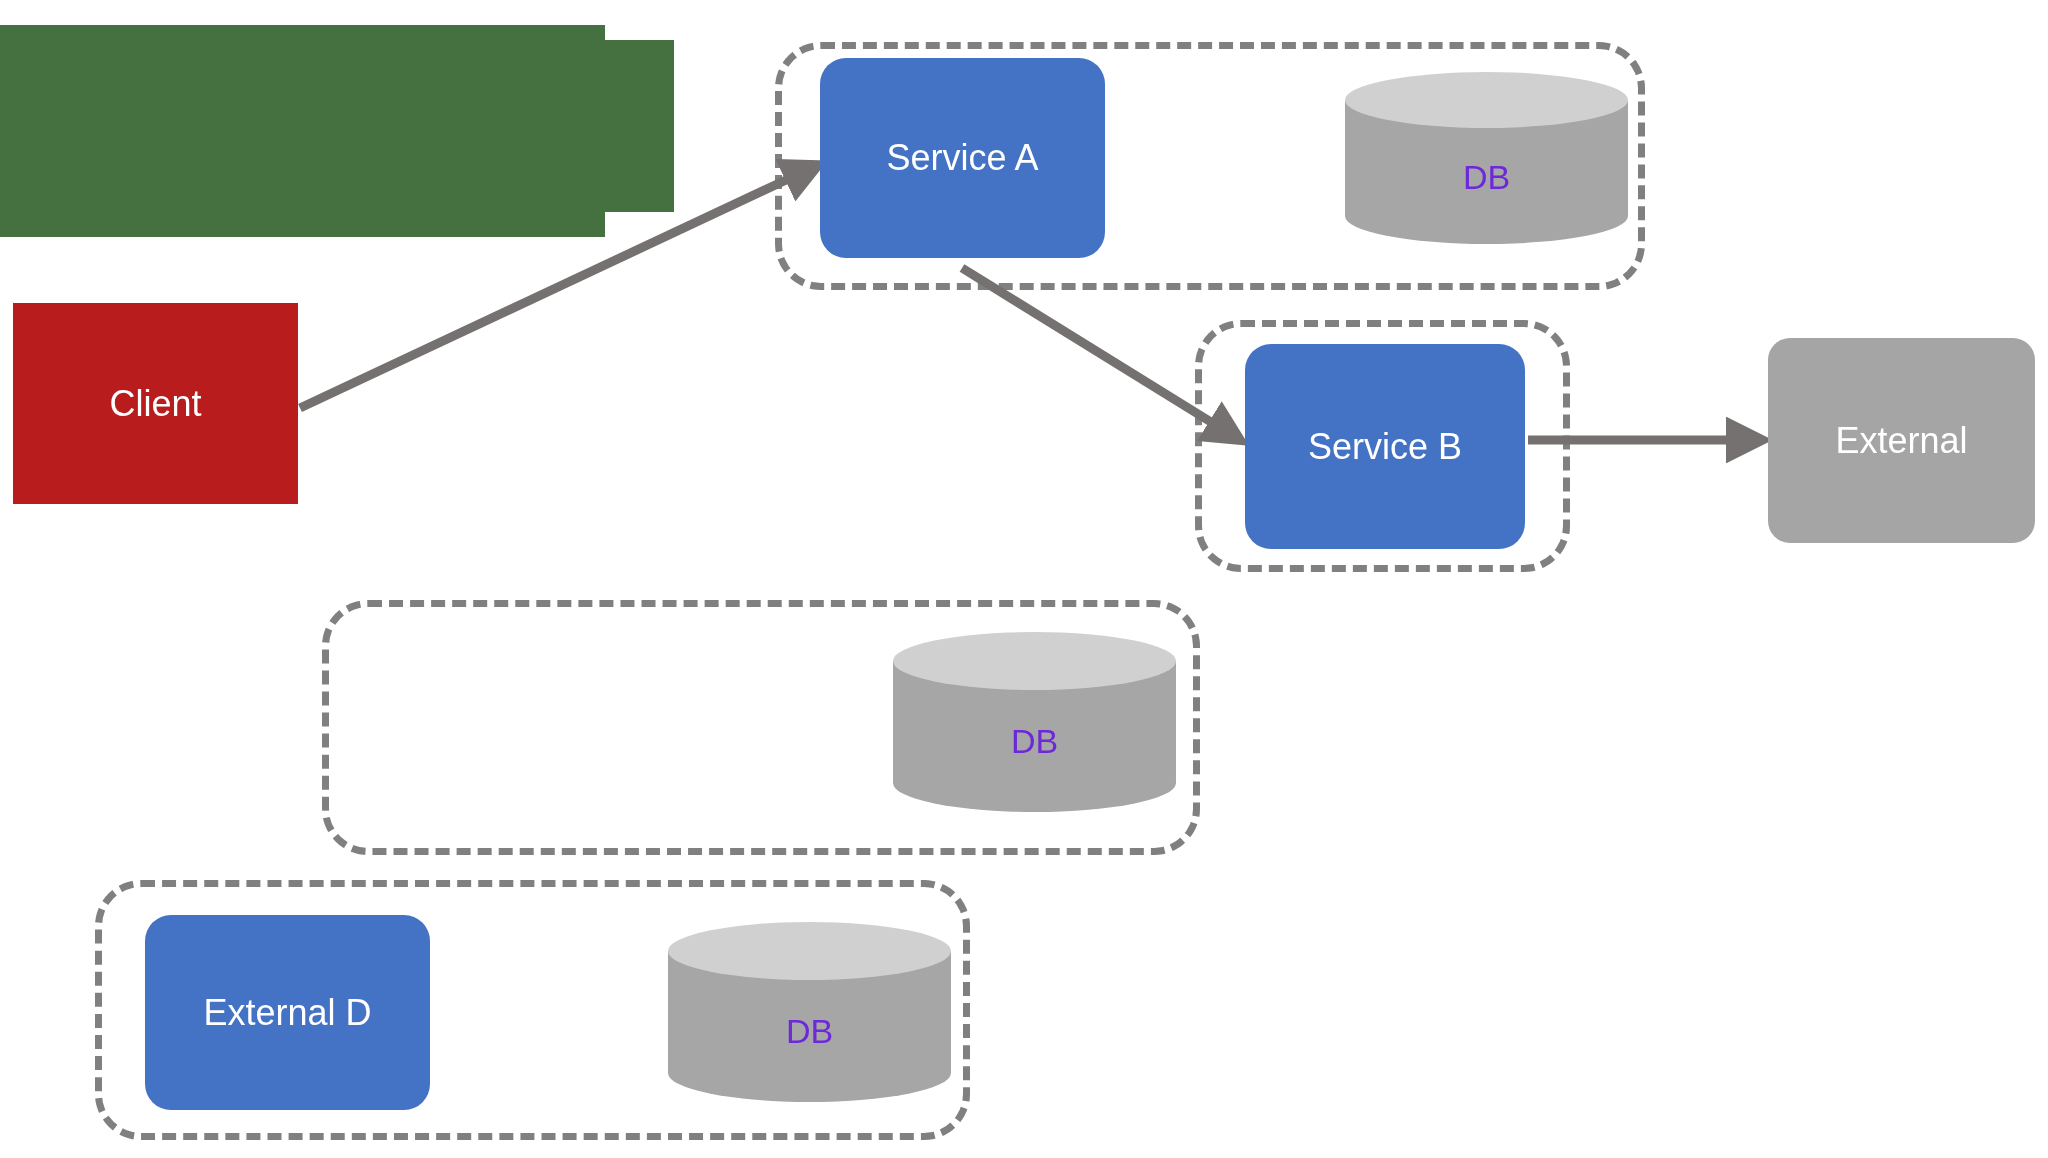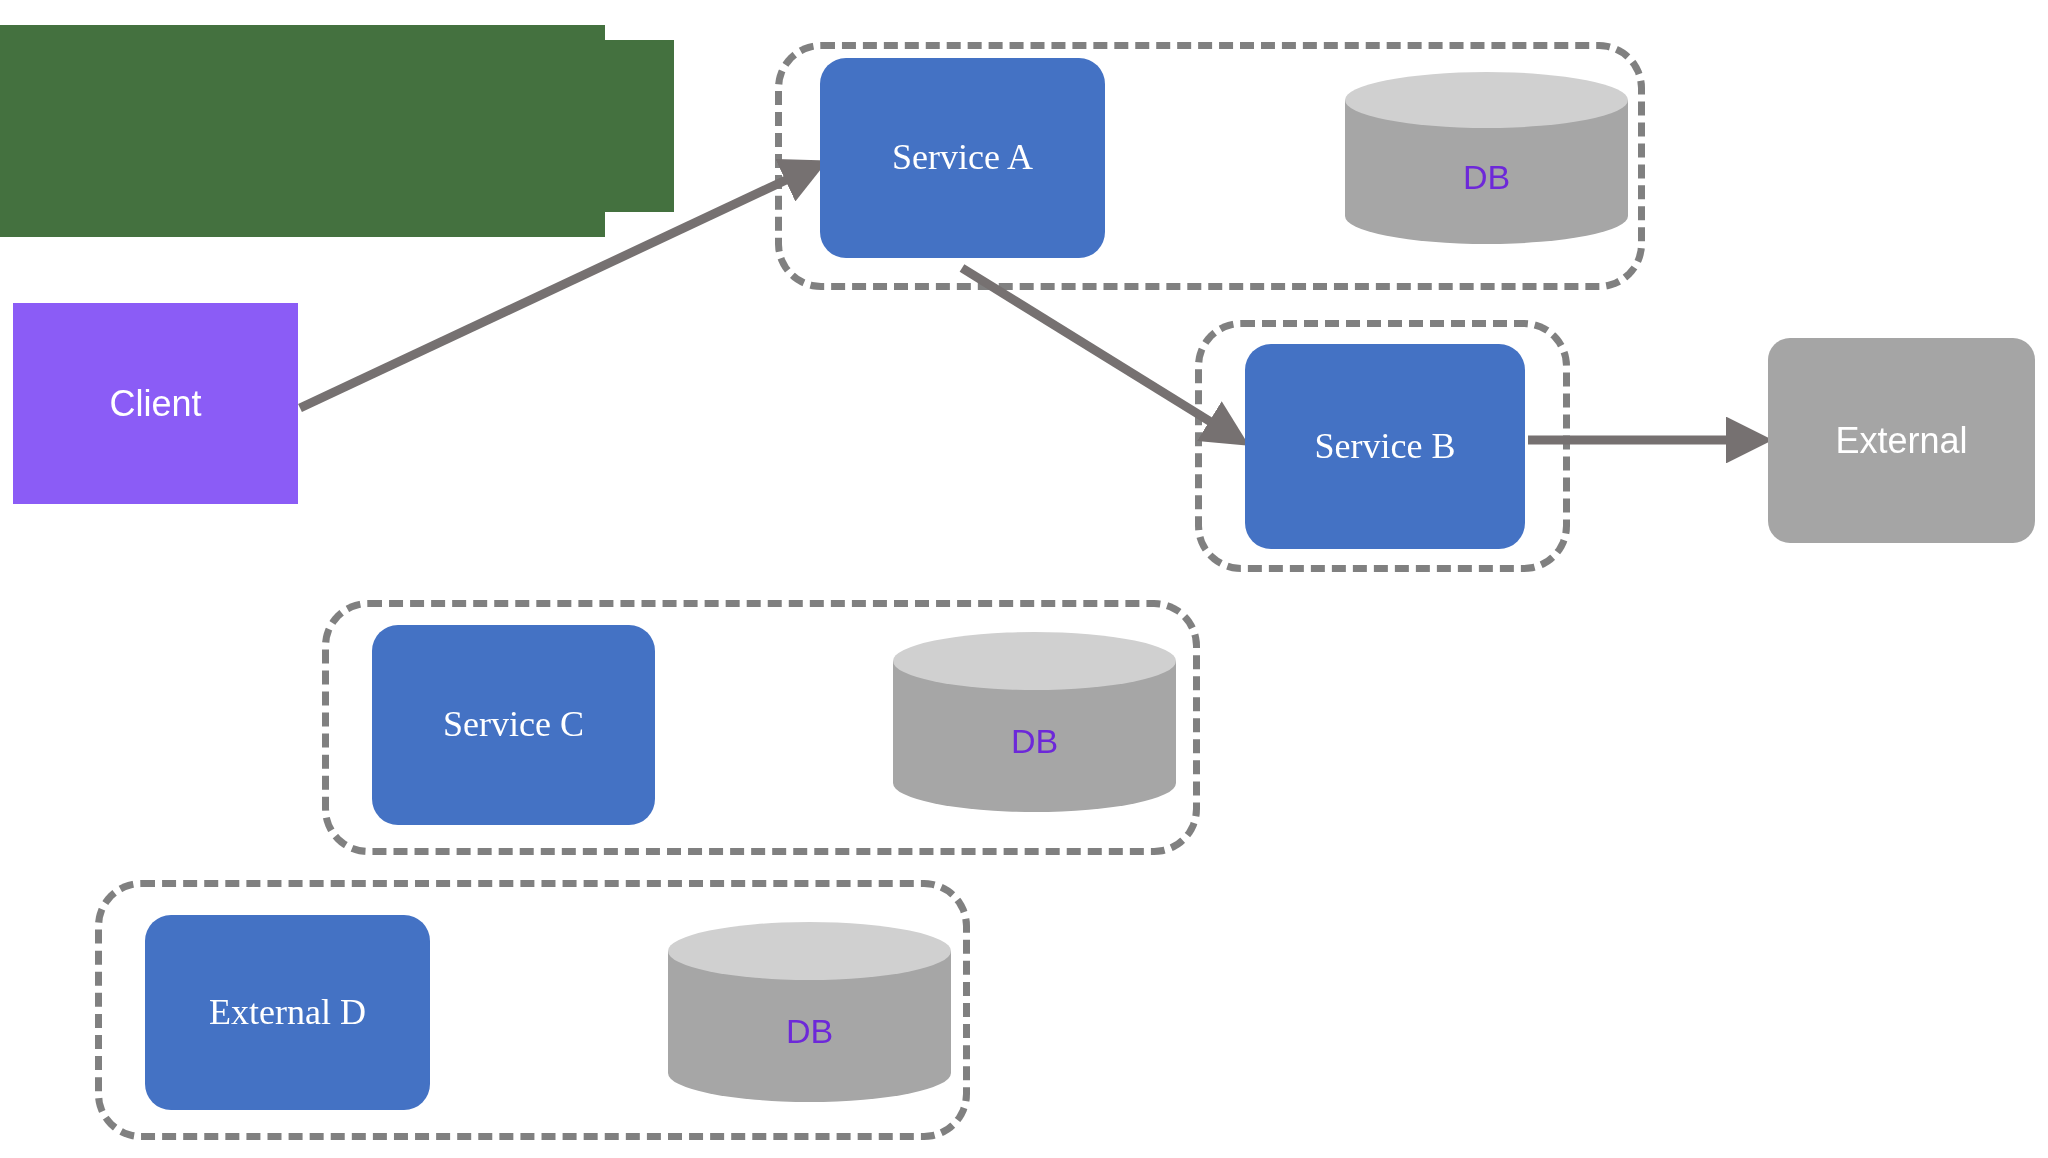--- a/index.html
+++ b/index.html
@@ -37,24 +37,23 @@
     font-weight: 400;
     text-align: center;
     line-height: 1.1;
     white-space: nowrap;
     user-select: none;
   }
   .node-service {
     background: #4472C4;
     border-radius: 26px;
     font-size: 36px;
-    font-family: Liberation Serif, serif;
   }
   .node-client {
-    background: #8b5cf6;
+    background: #b91c1c;
     border-radius: 0;
     font-size: 36px;
   }
   .node-external {
     background: #A5A5A5;
     border-radius: 22px;
     font-size: 36px;
   }
   .green-block {
     position: absolute;
@@ -135,19 +134,18 @@
     </svg>
     <div class="db-label" style="top: 90px;">DB</div>
   </div>
 
   <div class="node node-client" id="node-client" style="left: 13px; top: 303px; width: 285px; height: 201px;">Client</div>
 
   <div class="node node-service" id="node-service_a" style="left: 820px; top: 58px; width: 285px; height: 200px;">Service A</div>
 
   <div class="node node-service" id="node-service_b" style="left: 1245px; top: 344px; width: 280px; height: 205px;">Service B</div>
 
-  <div class="node node-service" id="node-service_c" style="left: 372px; top: 625px; width: 283px; height: 200px;">Service C</div>
 
   <div class="node node-service" id="node-service_d" style="left: 145px; top: 915px; width: 285px; height: 195px;">External D</div>
 
   <div class="node node-external" id="node-external" style="left: 1768px; top: 338px; width: 267px; height: 205px;">External</div>
 
 </div>
 
 </body></html>

